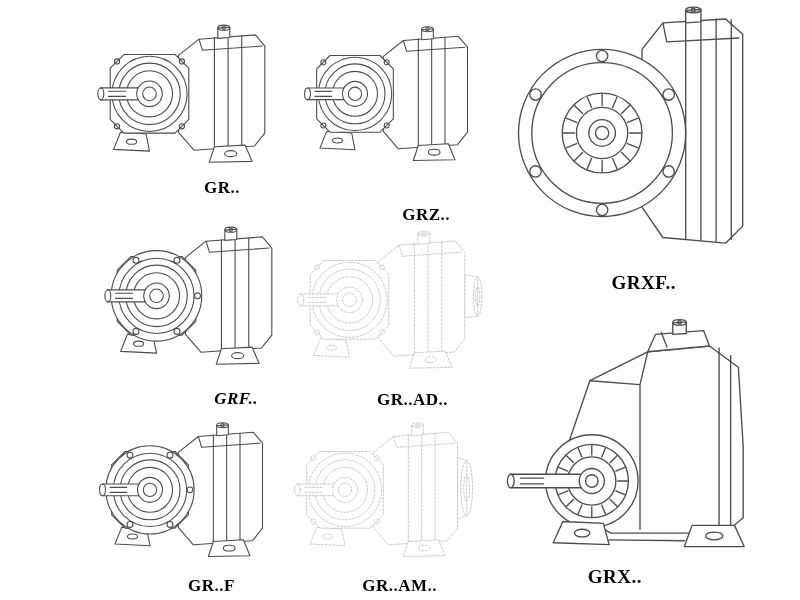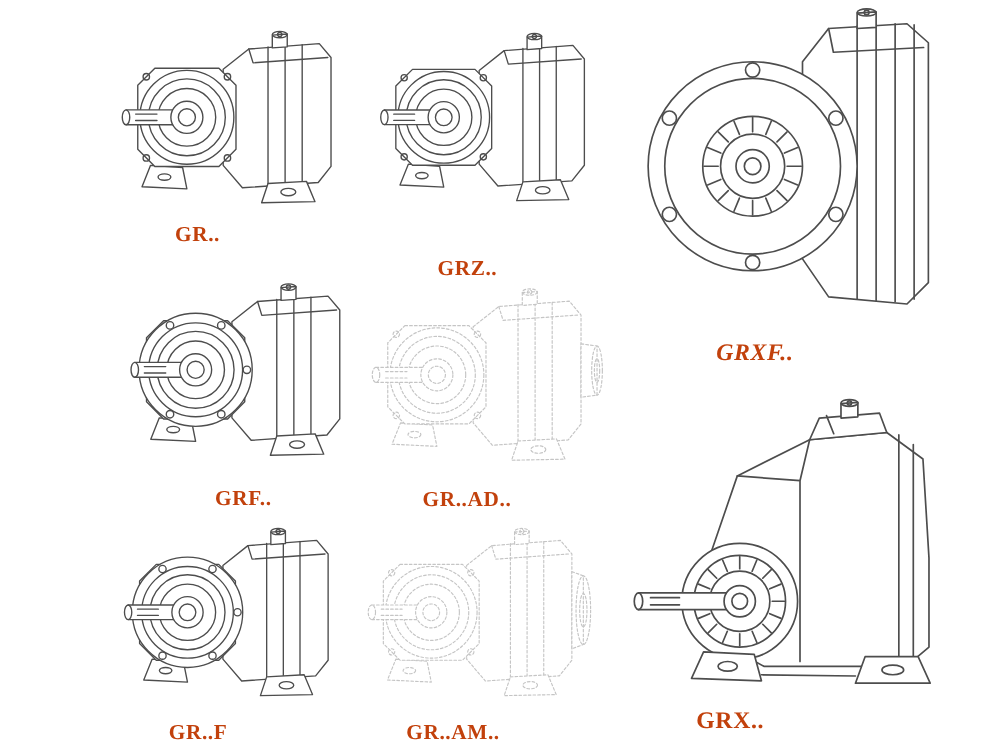--- a/index.html
+++ b/index.html
@@ -8,22 +8,22 @@
     position:relative;
     background:#ffffff;
     overflow:hidden;
     font-family:"Liberation Serif", serif;
   }
   .drawing { position:absolute; }
   .fig-label {
     position:absolute;
     font-weight:700;
     font-size:17px;
-    color:#c2410c;
-    text-align:left;
+    color:#000000;
+    text-align:right;
     letter-spacing:0.5px;
     white-space:nowrap;
   }
   .fig-label.big { font-size:19px; }
 </style>
 </head>
 <body>
 
 <div>
 
@@ -118,21 +118,21 @@
         <line x1="96.9" y1="113.2" x2="92.3" y2="102.1"></line>
         <line x1="108.0" y1="111.0" x2="108.0" y2="99.0"></line>
         <line x1="119.1" y1="113.2" x2="123.7" y2="102.1"></line>
         <line x1="128.5" y1="119.5" x2="137.0" y2="111.0"></line>
         <line x1="134.8" y1="128.9" x2="145.9" y2="124.3"></line>
         <circle cx="108" cy="140" r="27"></circle>
         <circle fill="#fff" cx="108" cy="140" r="14"></circle>
         <circle cx="108" cy="140" r="7"></circle>
       </g>
     </svg>
-  <div class="fig-label big" style="left:573px; top:272px; width:115px;font-style:italic;">GRXF..</div>
+  <div class="fig-label big" style="left:561px; top:272px; width:115px;">GRXF..</div>
 
   <svg id="svg-grf" class="drawing" style="left:95px;  top:205px; width:205px; height:180px;" viewBox="0 0 240 200">
       <g fill="none" stroke="#4d4d4d" stroke-width="1.3" stroke-linejoin="round" stroke-linecap="round">
         <path fill="#fff" d="M106 56 L130 37 L196 32 L207 45 L207 147 L195 162 L124 167 L106 146 Z"></path>
         <path d="M130 37 L134 50 L204 45"></path>
         <path d="M148 35 L148 165 M164 34 L164 164 M180 33 L180 163"></path>
         <path fill="#fff" d="M152 24 L166 23 L166 35 L152 36 Z"></path>
         <ellipse cx="159" cy="23.5" rx="7" ry="3"></ellipse>
         <circle cx="159" cy="23.5" r="2"></circle>
         <path fill="#fff" d="M38 146 L68 148 L72 168 L30 166 Z"></path>
@@ -151,21 +151,21 @@
         <circle cx="72" cy="101" r="36"></circle>
         <circle cx="72" cy="101" r="27"></circle>
         <path fill="#fff" stroke="none" d="M15 94 L68 94 L68 108 L15 108 Z"></path>
         <path d="M15 94 L68 94 M15 108 L68 108"></path>
         <ellipse cx="15" cy="101" rx="3.5" ry="7"></ellipse>
         <path d="M24 98 L44 98 M24 104 L44 104"></path>
         <circle fill="#fff" cx="72" cy="101" r="15"></circle>
         <circle cx="72" cy="101" r="8"></circle>
       </g>
     </svg>
-  <div class="fig-label" style="left:172px; top:389px; width:100px;">GRF..</div>
+  <div class="fig-label" style="left:158px; top:389px; width:100px;font-style:italic;">GRF..</div>
 
   <svg id="svg-grad" class="drawing" style="left:288px; top:210px; width:205px; height:178px;" viewBox="0 0 240 200">
       <g fill="none" stroke="#c5c5c5" stroke-width="1.1" stroke-linejoin="round" stroke-linecap="round" stroke-dasharray="2.5 2">
         <path fill="#fff" d="M106 56 L130 37 L196 32 L207 45 L207 147 L195 162 L124 167 L106 146 Z"></path>
         <path d="M130 37 L134 50 L204 45"></path>
         <path d="M148 35 L148 165 M164 34 L164 164 M180 33 L180 163"></path>
         <path fill="#fff" d="M152 24 L166 23 L166 35 L152 36 Z"></path>
         <ellipse cx="159" cy="23.5" rx="7" ry="3"></ellipse>
         <circle cx="159" cy="23.5" r="2"></circle>
         <path fill="#fff" d="M207 72 L222 74 L222 120 L207 122 Z"></path>

